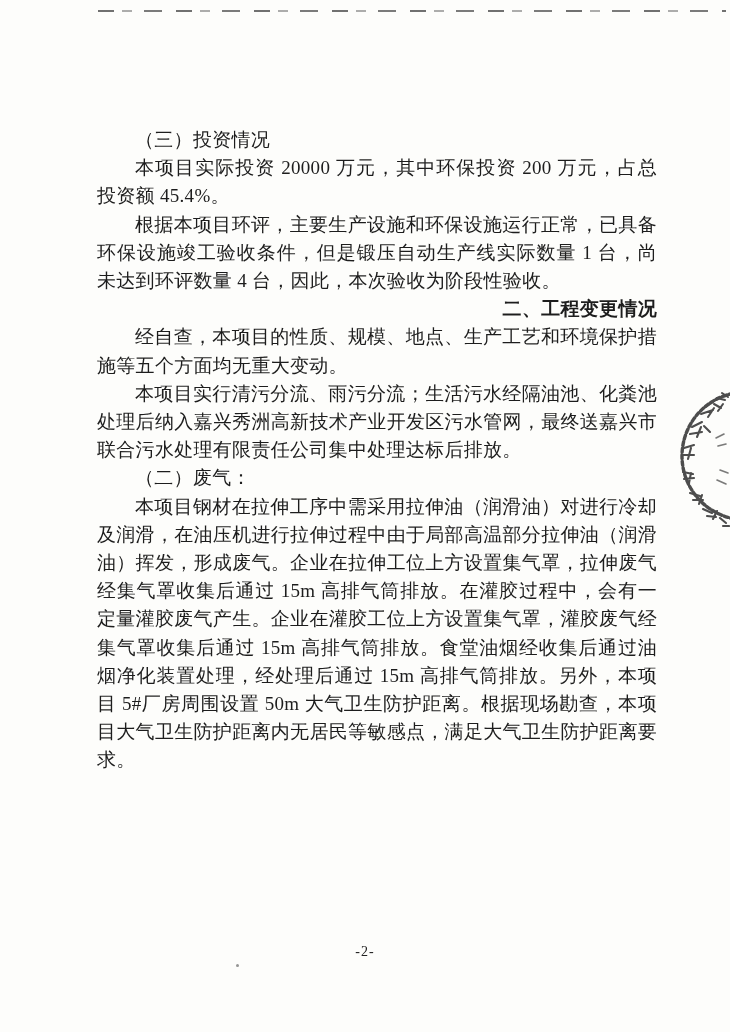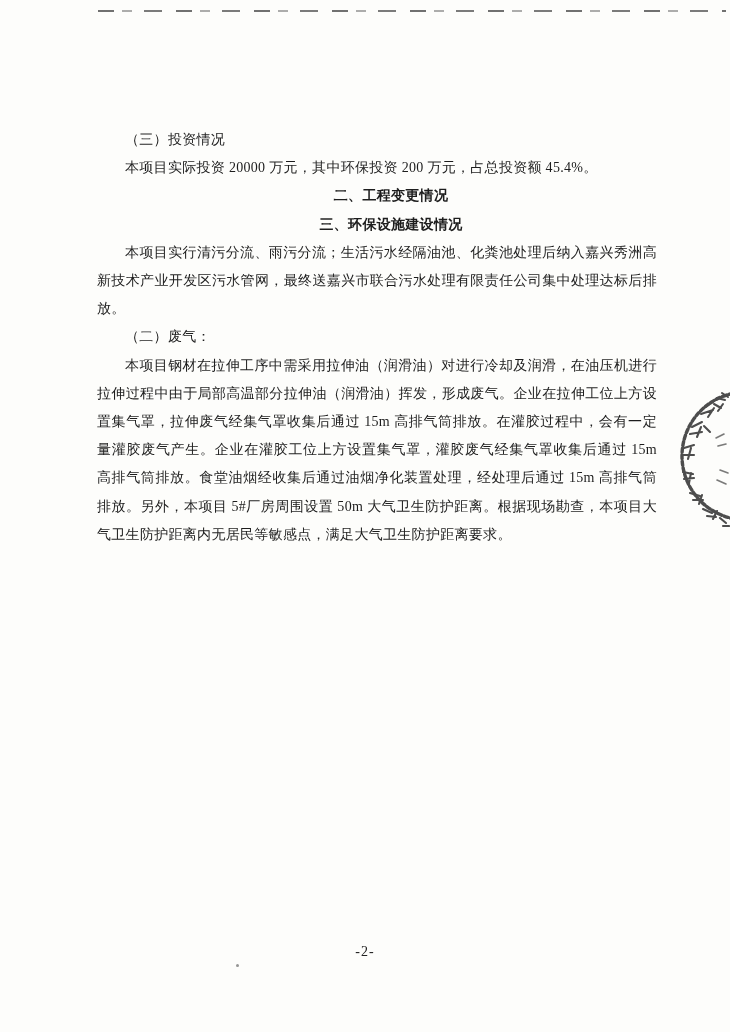--- a/index.html
+++ b/index.html
@@ -33,35 +33,35 @@
     background-size: 100% 2px;
     background-repeat: no-repeat;
     background-position: 0 1px;
     opacity: 0.9;
   }
   .doc-body {
     position: absolute;
     top: 126px;
     left: 97px;
     width: 560px;
-    font-size: 14px;
+    font-size: 19px;
     line-height: 28.2px;
     letter-spacing: 0.3px;
     text-align: justify;
   }
   .doc-body p {
     margin: 0;
     padding: 0;
     text-indent: 2em;
   }
   .doc-body p.heading {
     text-align: left;
   }
   .doc-body p.heading-bold {
-    text-align: center;
+    text-align: right;
     font-weight: bold;
   }
   .page-number {
     position: absolute;
     top: 944px;
     left: 0;
     width: 730px;
     text-align: center;
     font-size: 14px;
     letter-spacing: 1px;
@@ -86,22 +86,23 @@
   }
 </style>
 </head>
 <body>
 
 <div class="scan-artifact"></div>
 
 <div class="doc-body">
     <p class="heading">（三）投资情况</p>
     <p class="para">本项目实际投资 20000 万元，其中环保投资 200 万元，占总投资额 45.4%。</p>
+    <p class="para">根据本项目环评，主要生产设施和环保设施运行正常，已具备环保设施竣工验收条件，但是锻压自动生产线实际数量 1 台，尚未达到环评数量 4 台，因此，本次验收为阶段性验收。</p>
     <p class="heading-bold">二、工程变更情况</p>
-    <p class="heading-bold">三、环保设施建设情况</p>
+    <p class="para">经自查，本项目的性质、规模、地点、生产工艺和环境保护措施等五个方面均无重大变动。</p>
     <p class="para">本项目实行清污分流、雨污分流；生活污水经隔油池、化粪池处理后纳入嘉兴秀洲高新技术产业开发区污水管网，最终送嘉兴市联合污水处理有限责任公司集中处理达标后排放。</p>
     <p class="heading">（二）废气：</p>
     <p class="para">本项目钢材在拉伸工序中需采用拉伸油（润滑油）对进行冷却及润滑，在油压机进行拉伸过程中由于局部高温部分拉伸油（润滑油）挥发，形成废气。企业在拉伸工位上方设置集气罩，拉伸废气经集气罩收集后通过 15m 高排气筒排放。在灌胶过程中，会有一定量灌胶废气产生。企业在灌胶工位上方设置集气罩，灌胶废气经集气罩收集后通过 15m 高排气筒排放。食堂油烟经收集后通过油烟净化装置处理，经处理后通过 15m 高排气筒排放。另外，本项目 5#厂房周围设置 50m 大气卫生防护距离。根据现场勘查，本项目大气卫生防护距离内无居民等敏感点，满足大气卫生防护距离要求。</p>
   </div>
 
 <div class="seal">
   <svg width="60" height="156" viewBox="0 0 60 156" xmlns="http://www.w3.org/2000/svg">
     <g stroke="#4d4d4d" fill="none" stroke-linecap="round">
 
       <circle cx="76" cy="76" r="64" stroke-width="3.4" stroke-dasharray="4 2.6"></circle>

